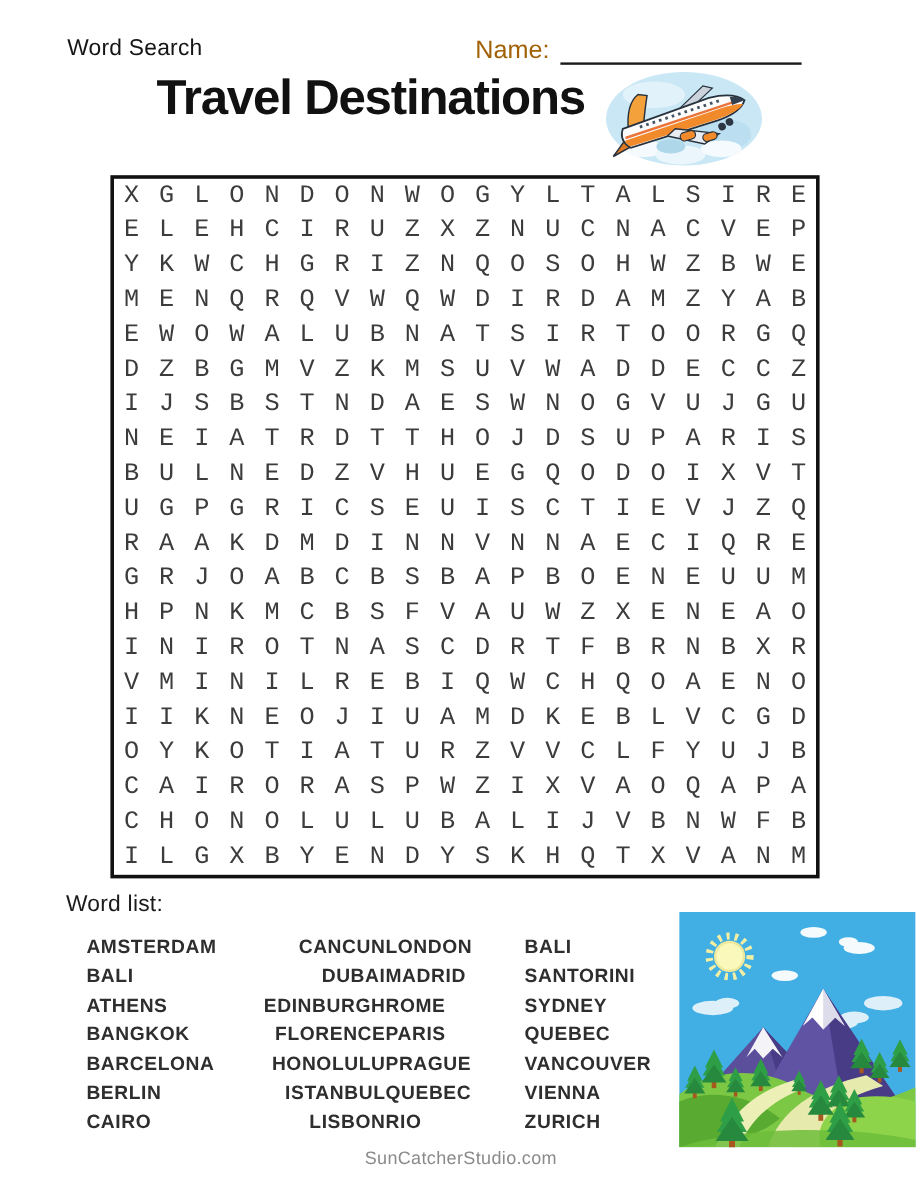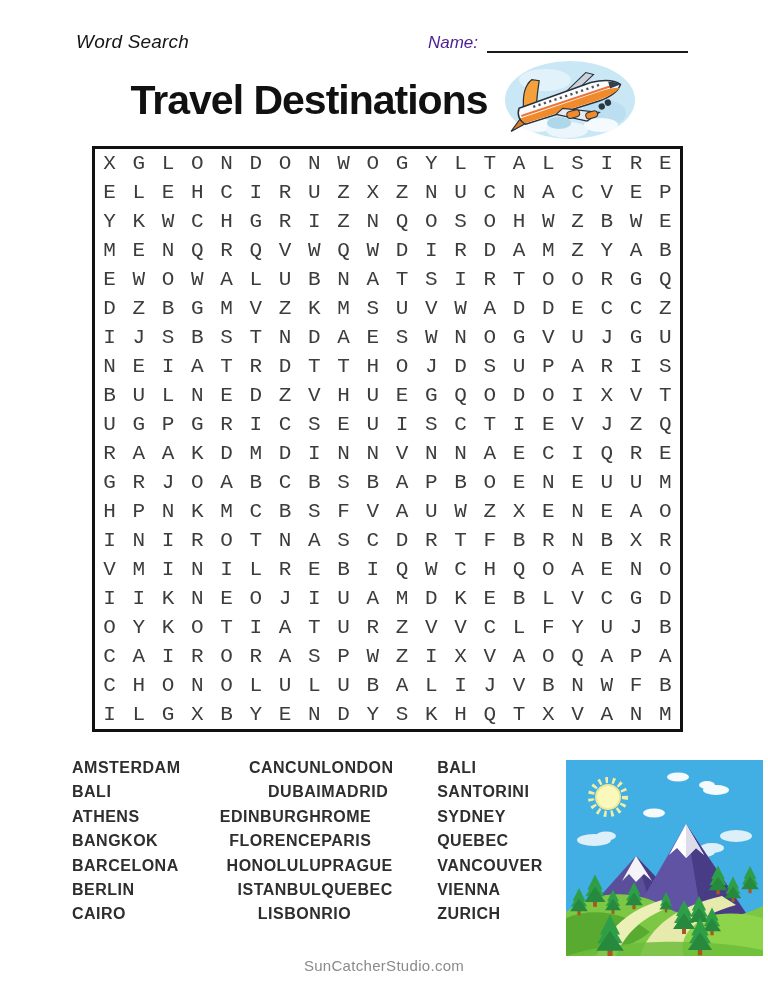--- a/index.html
+++ b/index.html
@@ -1,29 +1,29 @@
 <!DOCTYPE html>
 <html><head>
 <meta charset="utf-8">
 <style>
   html,body{margin:0;padding:0;background:#ffffff;}
   .page{position:relative;width:768px;height:994px;background:#ffffff;overflow:hidden;
         font-family:"Liberation Sans",sans-serif;color:#1c1c1c;}
 
   
-  .top-row{position:absolute;left:76px;top:30px;width:612px;display:flex;
-           justify-content:space-between;align-items:center;font-style:italic;}
+  .top-row{position:absolute;left:56px;top:30px;width:612px;display:flex;
+           justify-content:space-between;align-items:flex-start;}
   .doc-type{font-size:19px;letter-spacing:.2px;color:#151515;}
-  .name-area{display:flex;align-items:flex-end;font-size:17px;color:#4c1d95;}
+  .name-area{display:flex;align-items:flex-end;font-size:21px;color:#a16207;}
   .name-line{display:inline-block;width:201px;height:21px;margin-left:9px;
              border-bottom:2px solid #1a1a1a;}
 
   
   .title-row{position:absolute;left:0;top:58px;width:768px;height:84px;display:flex;
-             justify-content:center;align-items:center;gap:16px;}
+             justify-content:center;align-items:flex-start;gap:16px;}
   .title{margin:0;font-size:41px;font-weight:800;letter-spacing:-1px;color:#111;}
   .plane{flex:0 0 auto;}
 
   
   .grid{position:absolute;left:92px;top:146px;width:585px;height:580px;
         border:3px solid #111;display:grid;
         grid-template-columns:repeat(20,1fr);grid-template-rows:repeat(20,1fr);
         font-family:"Liberation Mono","DejaVu Sans Mono",monospace;
         font-size:21px;color:#3c3c3c;}
   .cell{display:flex;align-items:center;justify-content:center;line-height:1;}
@@ -484,20 +484,21 @@
       <span class="cell">Q</span>
       <span class="cell">T</span>
       <span class="cell">X</span>
       <span class="cell">V</span>
       <span class="cell">A</span>
       <span class="cell">N</span>
       <span class="cell">M</span>
     </div>
 
   <div class="wl">
+    <div class="wl-label">Word list:</div>
     <div class="wl-cols">
         <div class="wl-col">
           <div class="word">AMSTERDAM</div>
           <div class="word">BALI</div>
           <div class="word">ATHENS</div>
           <div class="word">BANGKOK</div>
           <div class="word">BARCELONA</div>
           <div class="word">BERLIN</div>
           <div class="word">CAIRO</div>
         </div>

